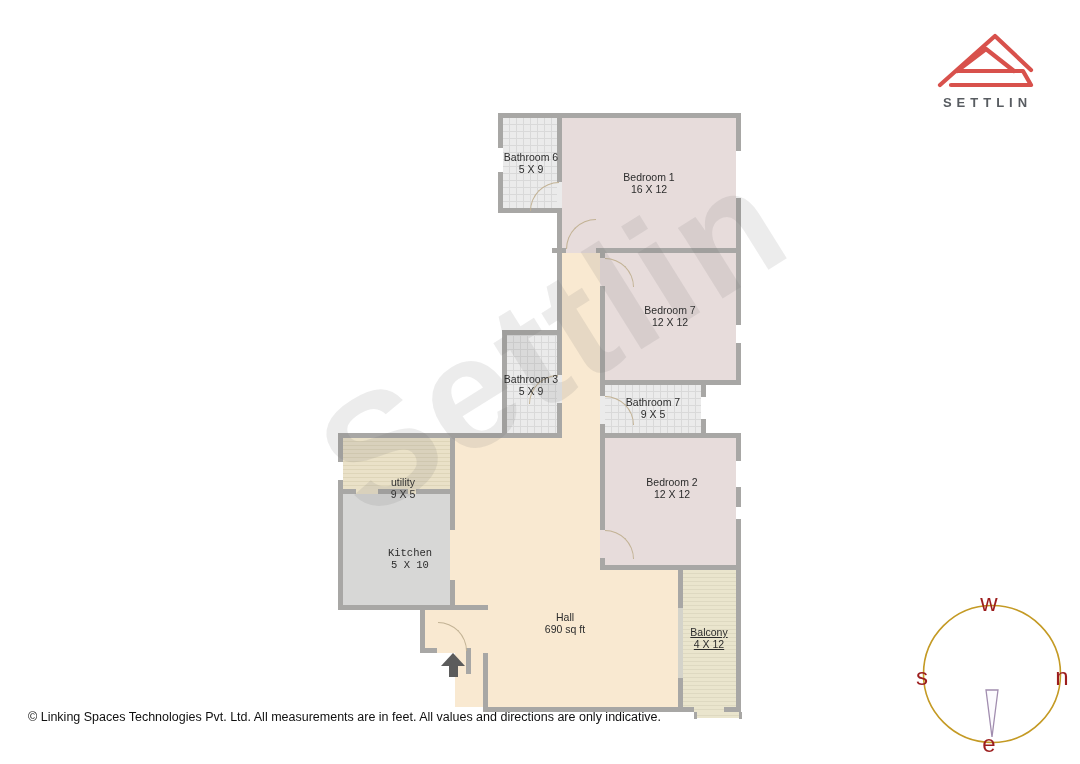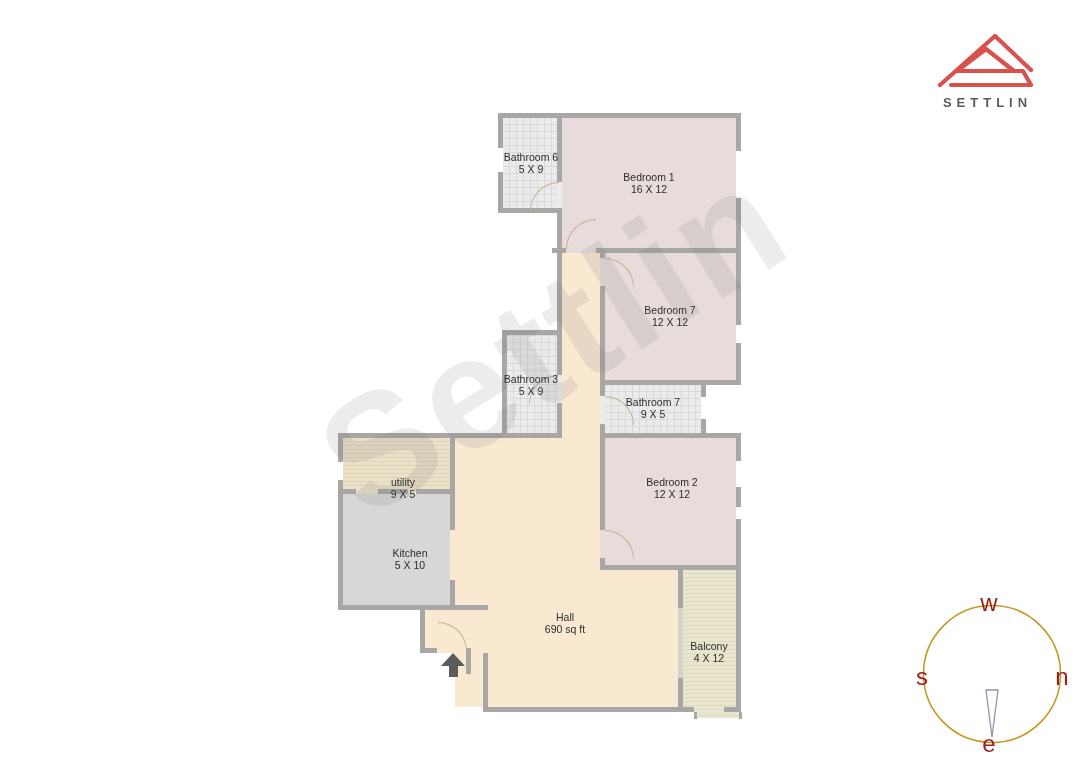--- a/index.html
+++ b/index.html
@@ -99,34 +99,34 @@
       <div class="room-label" style="left: 672px; top: 477px;">
         <div>Bedroom 2</div>
         <div>12 X 12</div>
       </div>
       <div class="room utility" style="left: 343px; top: 438px; width: 107px; height: 51px;"></div>
       <div class="room-label" style="left: 403px; top: 477px;">
         <div>utility</div>
         <div>9 X 5</div>
       </div>
       <div class="room kitchen" style="left: 343px; top: 494px; width: 107px; height: 111px;"></div>
-      <div class="room-label" style="left: 410px; top: 548px;">
+      <div class="room-label" style="left: 410px; top: 548px; font-family: Liberation Mono, monospace;">
         <div>Kitchen</div>
         <div>5 X 10</div>
       </div>
       <div class="room hall" style="left: 455px; top: 438px; width: 145px; height: 132px;"></div>
       <div class="room hall" style="left: 455px; top: 570px; width: 223px; height: 137px;"></div>
       <div class="room-label" style="left: 565px; top: 612px;">
         <div>Hall</div>
         <div>690 sq ft</div>
       </div>
       <div class="room hall" style="left: 450px; top: 530px; width: 5px; height: 50px;"></div>
       <div class="room hall" style="left: 425px; top: 610px; width: 63px; height: 40px;"></div>
       <div class="room balcony" style="left: 683px; top: 570px; width: 53px; height: 142px;"></div>
-      <div class="room-label" style="left: 709px; top: 641px;">
+      <div class="room-label" style="left: 709px; top: 627px; text-decoration: underline;">
         <div>Balcony</div>
         <div>4 X 12</div>
       </div>
       <div class="room balcony" style="left: 696px; top: 712px; width: 46px; height: 6px;"></div>
       <div class="wall" style="left: 498px; top: 113px; width: 243px; height: 5px;"></div>
       <div class="wall" style="left: 498px; top: 208px; width: 64px; height: 5px;"></div>
       <div class="wall" style="left: 552px; top: 248px; width: 14px; height: 5px;"></div>
       <div class="wall" style="left: 596px; top: 248px; width: 145px; height: 5px;"></div>
       <div class="wall" style="left: 502px; top: 330px; width: 60px; height: 5px;"></div>
       <div class="wall" style="left: 600px; top: 380px; width: 141px; height: 5px;"></div>
@@ -206,14 +206,15 @@
 
   <svg class="compass" width="170" height="179" viewBox="0 0 170 179">
     <circle cx="82" cy="89" r="68.5" fill="none" stroke="#c49a24" stroke-width="1.6"></circle>
     <polygon points="76,105 88,105 82,152" fill="#fcfbfe" stroke="#a18daf" stroke-width="1.3"></polygon>
     <text x="79" y="17" text-anchor="middle" dominant-baseline="central">w</text>
     <text x="152" y="91" text-anchor="middle" dominant-baseline="central">n</text>
     <text x="12" y="91" text-anchor="middle" dominant-baseline="central">s</text>
     <text x="79" y="158" text-anchor="middle" dominant-baseline="central">e</text>
   </svg>
 
+  <div class="footer">© Linking Spaces Technologies Pvt. Ltd. All measurements are in feet. All values and directions are only indicative.</div>
 
 </div>
 
 </body></html>

